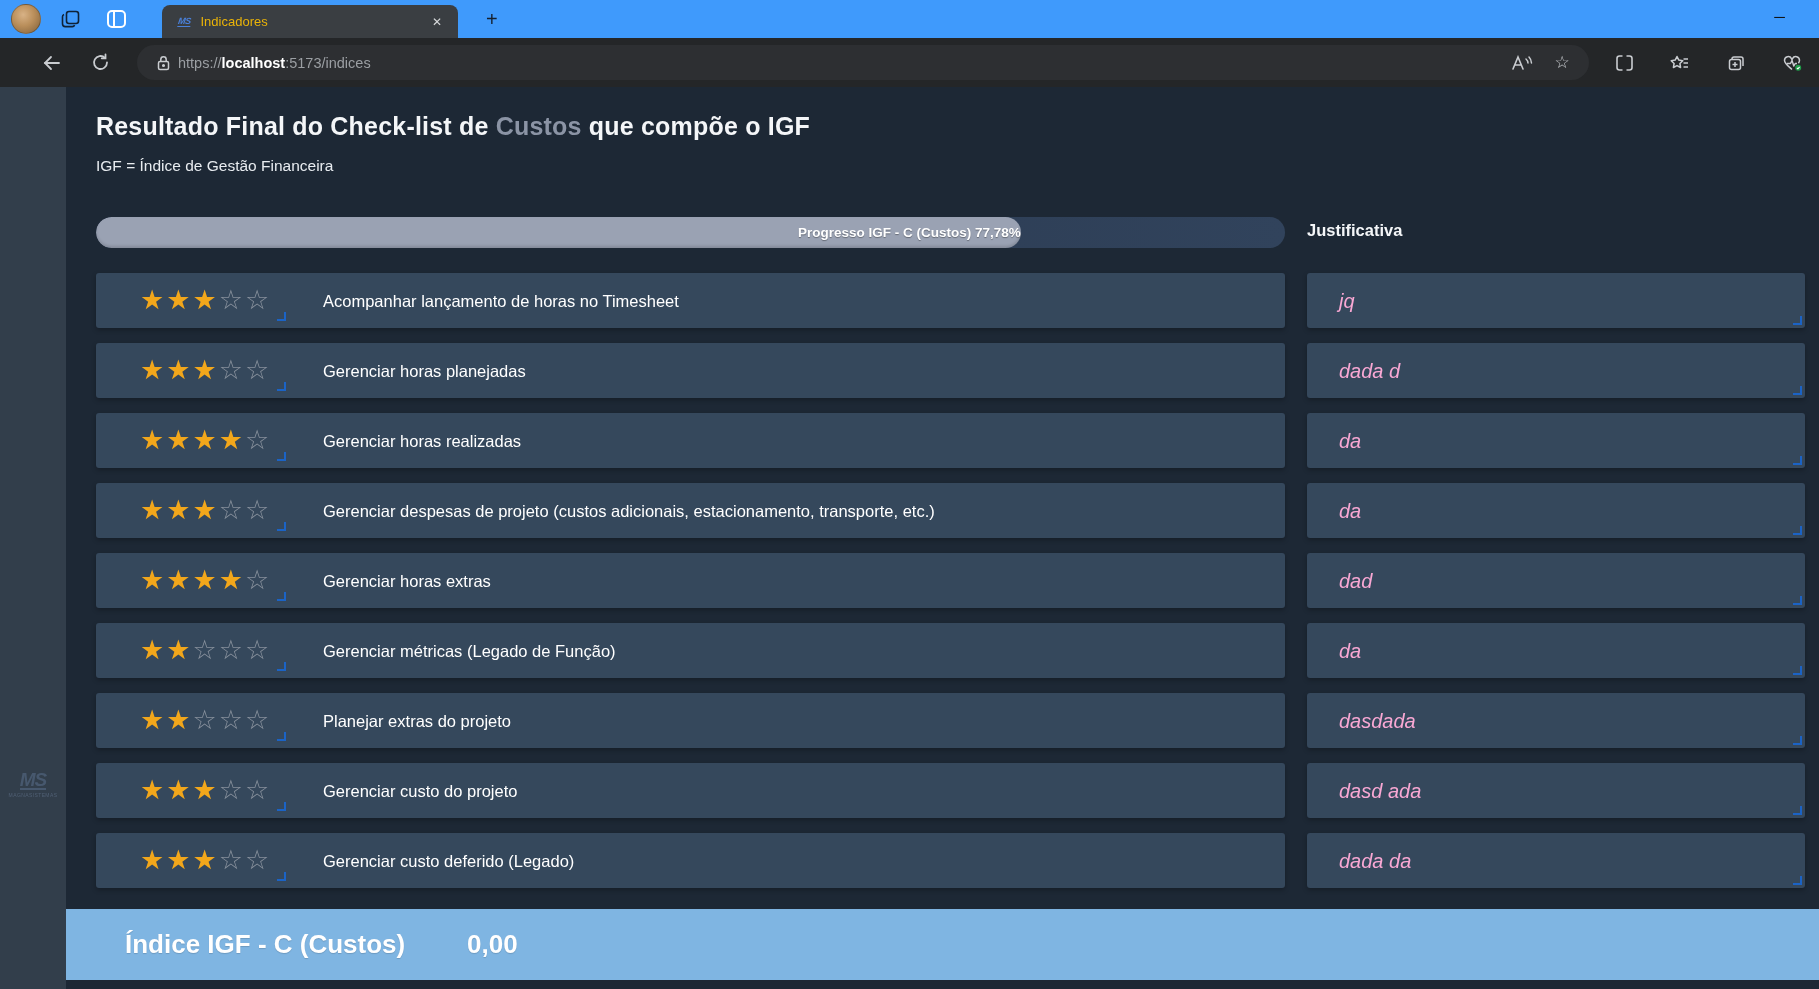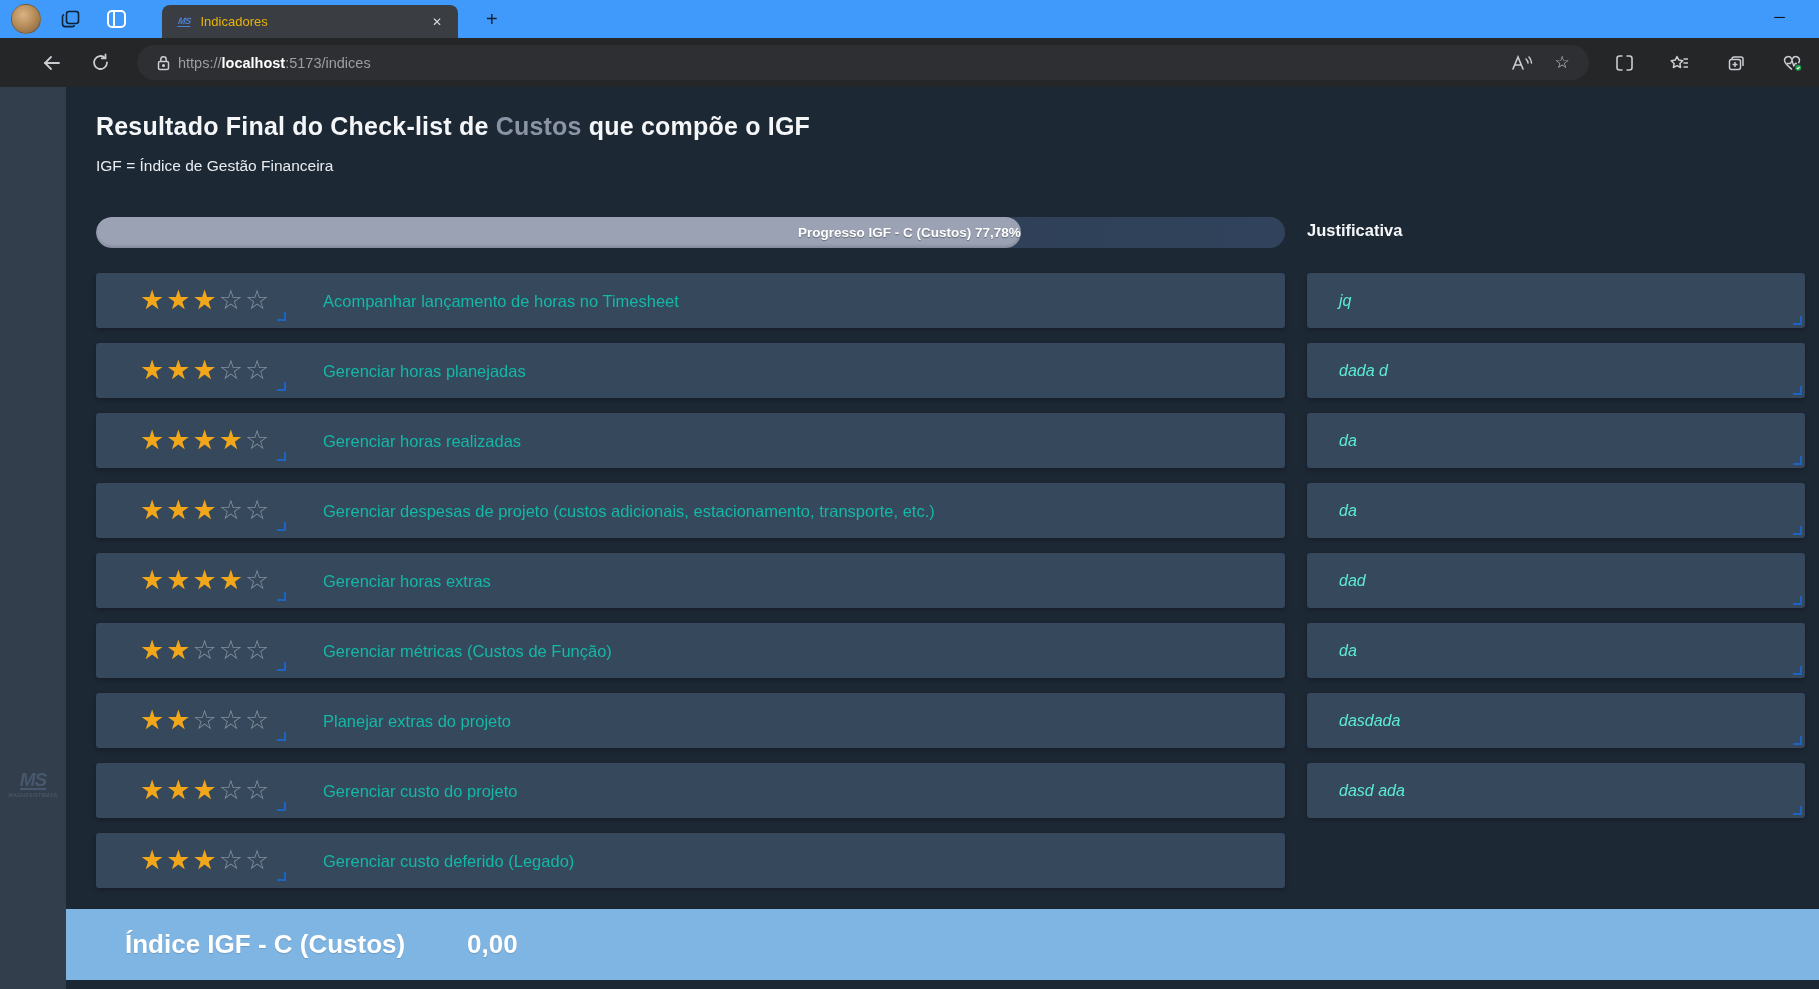--- a/index.html
+++ b/index.html
@@ -78,25 +78,25 @@
   .row{position:absolute;left:0;right:0;height:55px;}
   .row-main{position:absolute;left:96px;width:1189px;height:55px;background:var(--row-bg);
     border-radius:3px;box-shadow:0 2px 5px rgba(0,0,0,.28);display:flex;align-items:center;}
   .stars{margin-left:44px;font-size:27px;letter-spacing:2px;line-height:1;cursor:pointer;
     white-space:nowrap;}
   .star-f{color:var(--star-filled);}
   .star-e{color:var(--star-empty);}
   .row-handle{position:absolute;left:181px;bottom:7px;width:9px;height:9px;
     border-right:2px solid var(--handle-blue);border-bottom:2px solid var(--handle-blue);cursor:nwse-resize;}
   .row-label{position:absolute;left:227px;top:50%;transform:translateY(-50%);font-size:16.5px;
-    color:#14b8a6;white-space:nowrap;}
+    color:#ffffff;white-space:nowrap;}
   .row-just{position:absolute;left:1307px;width:498px;height:55px;background:var(--row-bg);
     border-radius:3px;box-shadow:0 2px 5px rgba(0,0,0,.28);cursor:text;}
   .just-text{position:absolute;left:32px;top:50%;transform:translateY(-50%);
-    font-style:italic;font-size:16px;color:#5eead4;white-space:nowrap;}
+    font-style:italic;font-size:20px;color:#f9a8d4;white-space:nowrap;}
   .just-handle{position:absolute;right:3px;bottom:3px;width:9px;height:9px;
     border-right:2px solid var(--handle-blue);border-bottom:2px solid var(--handle-blue);cursor:nwse-resize;}
 
   .footer-bar{position:absolute;left:66px;right:0;top:822px;height:71px;background:var(--footer-bg);
     display:flex;align-items:center;}
   .footer-label{margin-left:59px;font-size:26px;font-weight:700;color:#ffffff;
     text-shadow:0 1px 1px rgba(0,0,0,.15);}
   .footer-value{position:absolute;left:401px;font-size:26px;font-weight:700;color:#ffffff;
     text-shadow:0 1px 1px rgba(0,0,0,.15);}
 
@@ -279,21 +279,21 @@
     <div class="row-just">
       <span class="just-text">dad</span>
       <span class="just-handle"></span>
     </div>
   </div>
 
   <div class="row" style="top: 536px;">
     <div class="row-main">
       <span class="stars"><span class="star-f">★</span><span class="star-f">★</span><span class="star-e">☆</span><span class="star-e">☆</span><span class="star-e">☆</span></span>
       <span class="row-handle"></span>
-      <span class="row-label">Gerenciar métricas (Custos de Função)</span>
+      <span class="row-label">Gerenciar métricas (Legado de Função)</span>
     </div>
     <div class="row-just">
       <span class="just-text">da</span>
       <span class="just-handle"></span>
     </div>
   </div>
 
   <div class="row" style="top: 606px;">
     <div class="row-main">
       <span class="stars"><span class="star-f">★</span><span class="star-f">★</span><span class="star-e">☆</span><span class="star-e">☆</span><span class="star-e">☆</span></span>
@@ -316,20 +316,24 @@
       <span class="just-text">dasd ada</span>
       <span class="just-handle"></span>
     </div>
   </div>
 
   <div class="row" style="top: 746px;">
     <div class="row-main">
       <span class="stars"><span class="star-f">★</span><span class="star-f">★</span><span class="star-f">★</span><span class="star-e">☆</span><span class="star-e">☆</span></span>
       <span class="row-handle"></span>
       <span class="row-label">Gerenciar custo deferido (Legado)</span>
+    </div>
+    <div class="row-just">
+      <span class="just-text">dada da</span>
+      <span class="just-handle"></span>
     </div>
   </div>
 </div>
 
   <div class="footer-bar">
     <span class="footer-label">Índice IGF - C (Custos)</span>
     <span class="footer-value">0,00</span>
   </div>
 </div>
 

